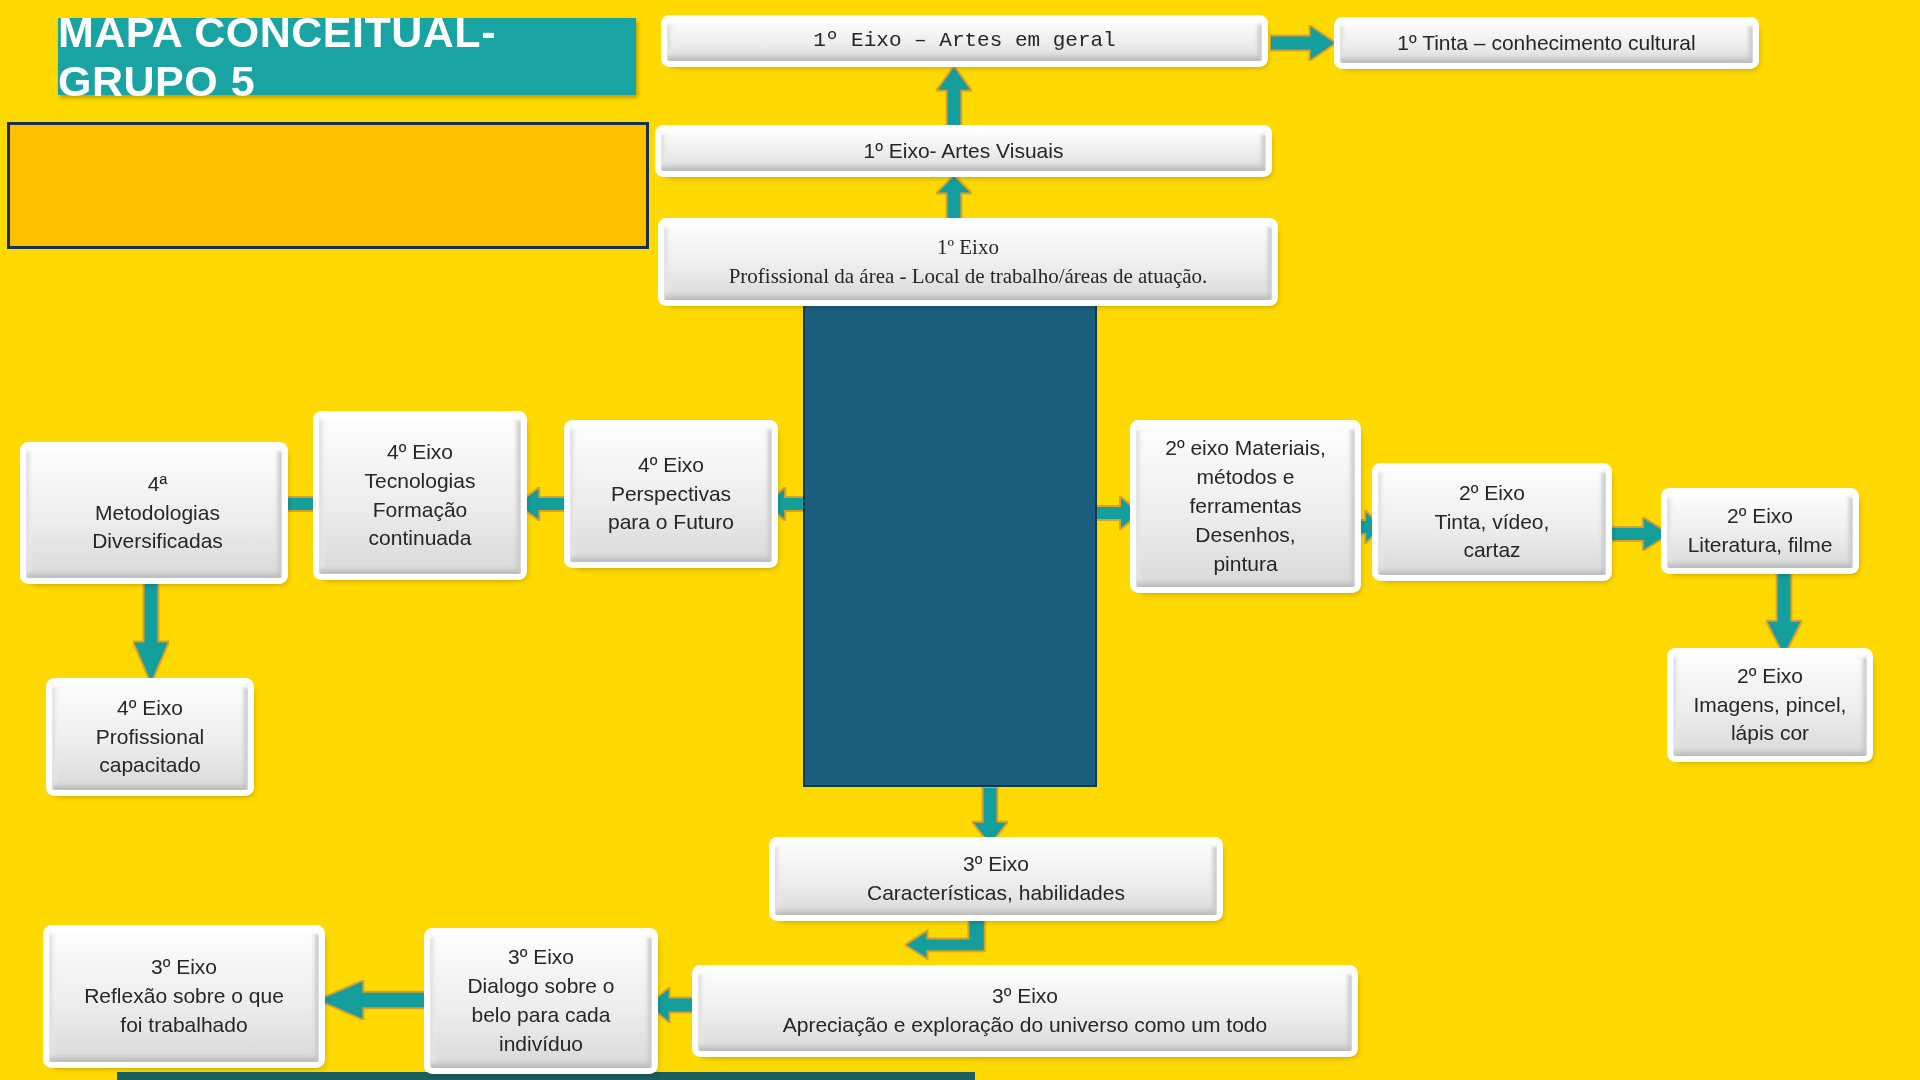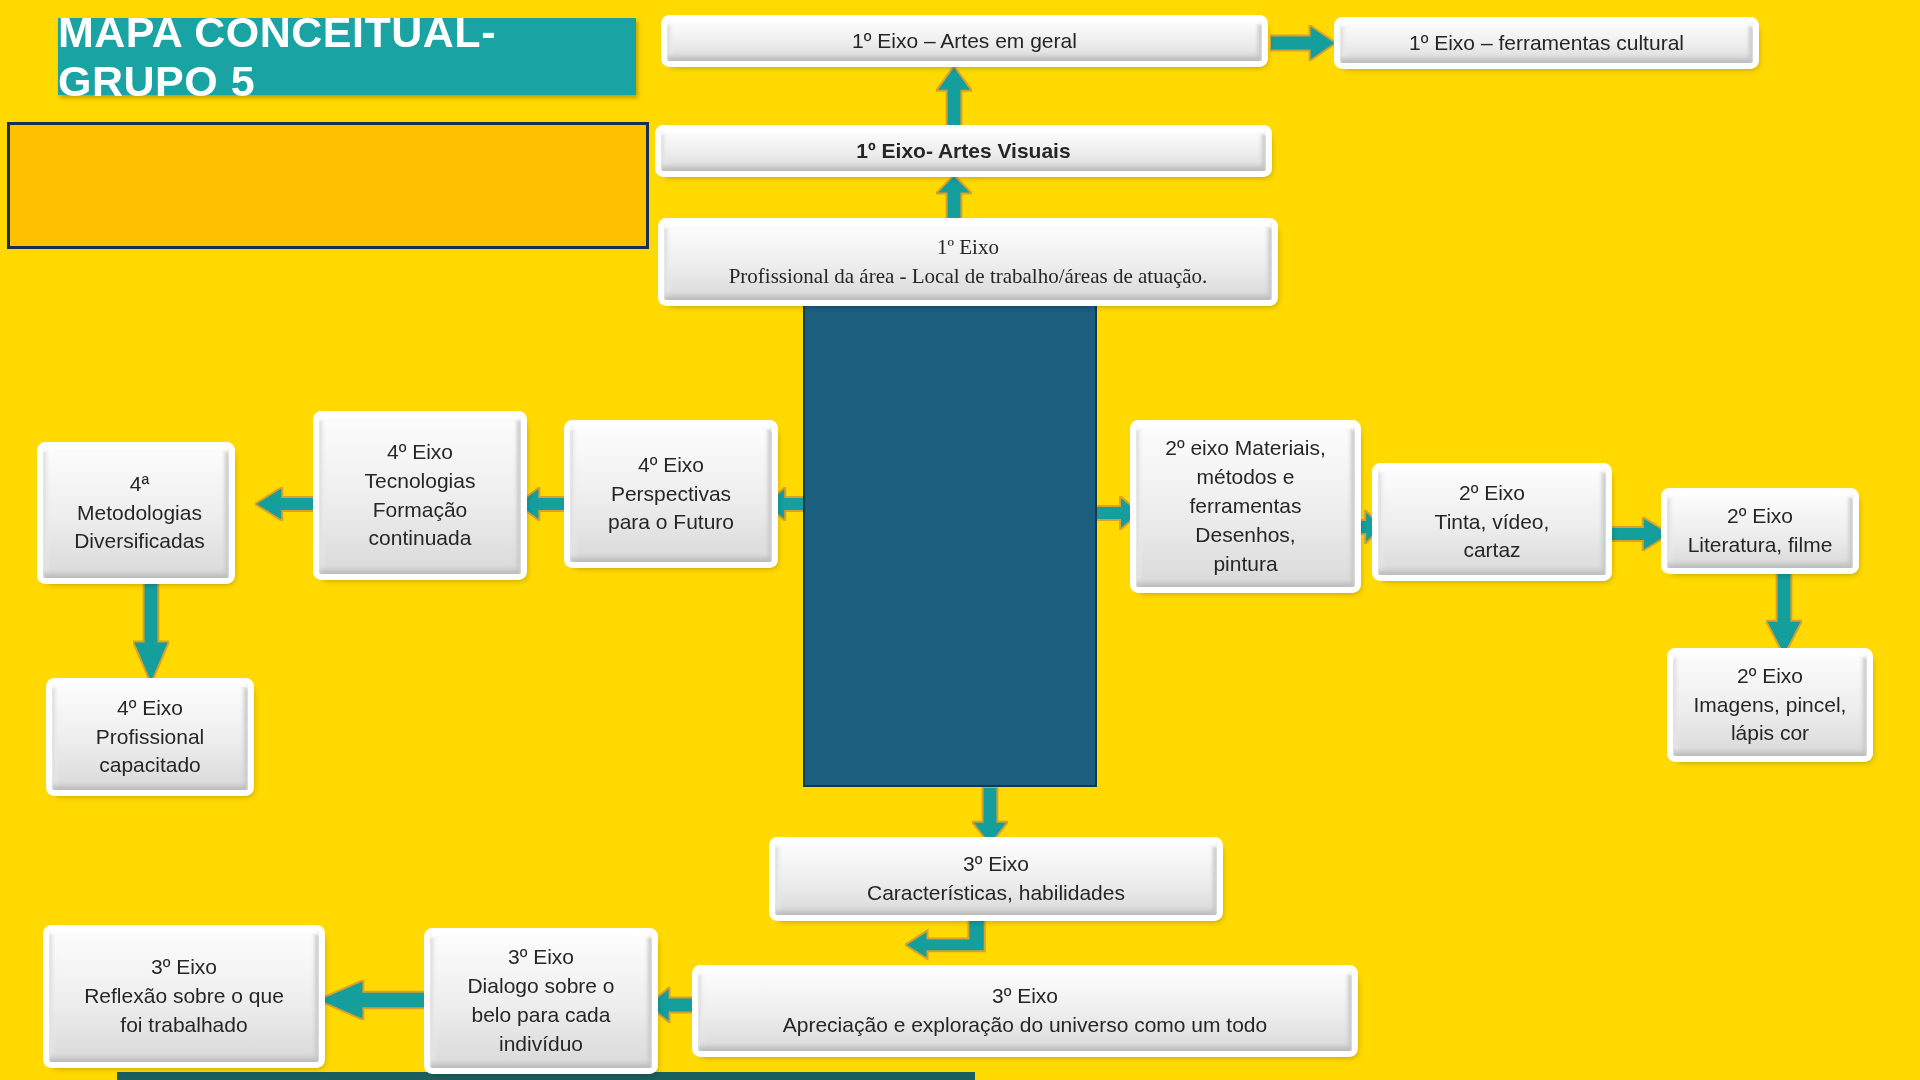--- a/index.html
+++ b/index.html
@@ -65,37 +65,37 @@
 </style>
 </head>
 <body>
 
 <div class="abs title-banner" style="left:58px;top:18px;width:578px;height:77px;">MAPA CONCEITUAL- GRUPO 5</div>
 
 <div class="abs gold-box" style="left:7px;top:122px;width:642px;height:127px;"></div>
 
 <div class="abs center-box" style="left:803px;top:303px;width:294px;height:484px;"></div>
 
-<div class="abs node" style="left:667px;top:21px;width:595px;height:40px;">1º Eixo – Artes em geral</div>
+<div class="abs node" style="left:667px;top:21px;width:595px;height:40px;font-family:Liberation Mono, monospace;">1º Eixo – Artes em geral</div>
 
 <div class="abs arrow" style="left:1270px;top:25px;width:66px;height:36px;">
   <svg viewBox="0 0 60 34" preserveAspectRatio="none">
       <polygon points="0,10 36,10 36,0 60,17 36,34 36,24 0,24"></polygon>
     </svg>
 </div>
 
-<div class="abs node" style="left:1340px;top:23px;width:413px;height:40px;">1º Eixo – ferramentas cultural</div>
+<div class="abs node" style="left:1340px;top:23px;width:413px;height:40px;">1º Tinta – conhecimento cultural</div>
 
 <div class="abs arrow" style="left:936px;top:66px;width:36px;height:62px;">
   <svg viewBox="0 0 34 60" preserveAspectRatio="none">
       <polygon points="10,60 10,24 0,24 17,0 34,24 24,24 24,60"></polygon>
     </svg>
 </div>
 
-<div class="abs node" style="left:661px;top:131px;width:605px;height:40px;font-weight:bold;">1º Eixo- Artes Visuais</div>
+<div class="abs node" style="left:661px;top:131px;width:605px;height:40px;">1º Eixo- Artes Visuais</div>
 
 <div class="abs arrow" style="left:936px;top:175px;width:36px;height:46px;">
   <svg viewBox="0 0 34 60" preserveAspectRatio="none">
       <polygon points="10,60 10,24 0,24 17,0 34,24 24,24 24,60"></polygon>
     </svg>
 </div>
 
 <div class="abs node" style="left:664px;top:224px;width:608px;height:76px;font-family:Liberation Serif, serif;">1º Eixo
 Profissional da área - Local de trabalho/áreas de atuação.</div>
 
@@ -119,21 +119,21 @@
 Tecnologias
 Formação
 continuada</div>
 
 <div class="abs arrow" style="left:255px;top:487px;width:68px;height:34px;">
   <svg viewBox="0 0 60 34" preserveAspectRatio="none">
       <polygon points="60,10 24,10 24,0 0,17 24,34 24,24 60,24"></polygon>
     </svg>
 </div>
 
-<div class="abs node" style="left:43px;top:448px;width:186px;height:130px;padding-left:7px;">4ª
+<div class="abs node" style="left:26px;top:448px;width:256px;height:130px;padding-left:7px;">4ª
 Metodologias
 Diversificadas</div>
 
 <div class="abs arrow" style="left:133px;top:578px;width:36px;height:106px;">
   <svg viewBox="0 0 34 60" preserveAspectRatio="none">
       <polygon points="10,0 10,36 0,36 17,60 34,36 24,36 24,0"></polygon>
     </svg>
 </div>
 
 <div class="abs node" style="left:52px;top:684px;width:196px;height:106px;">4º Eixo

